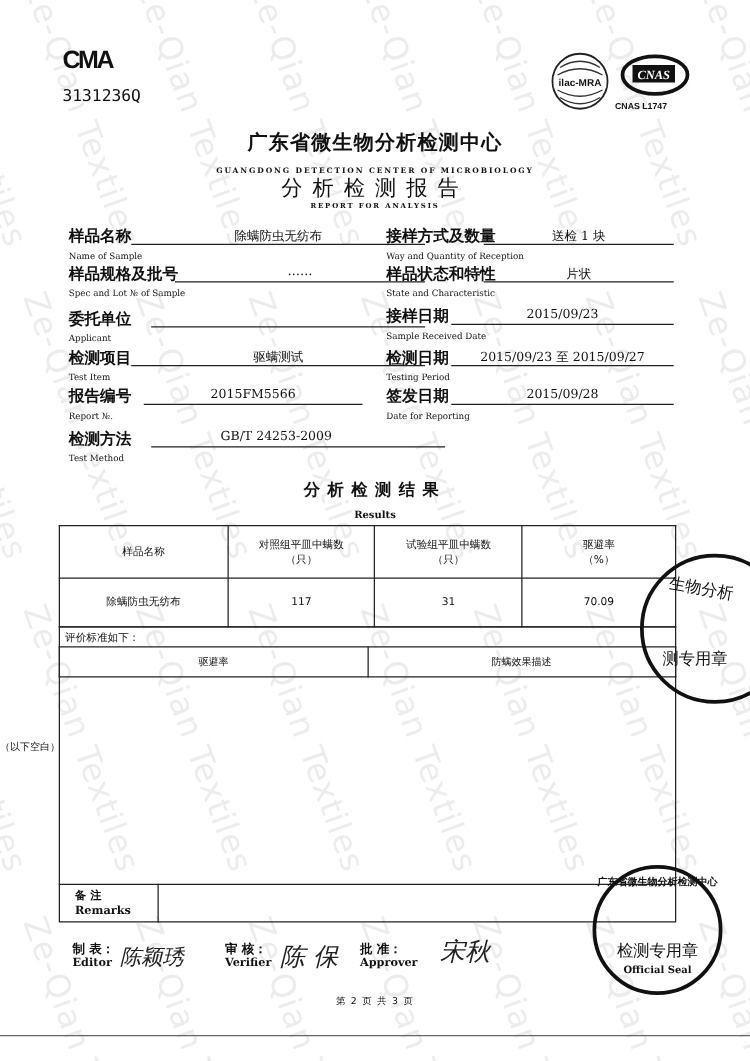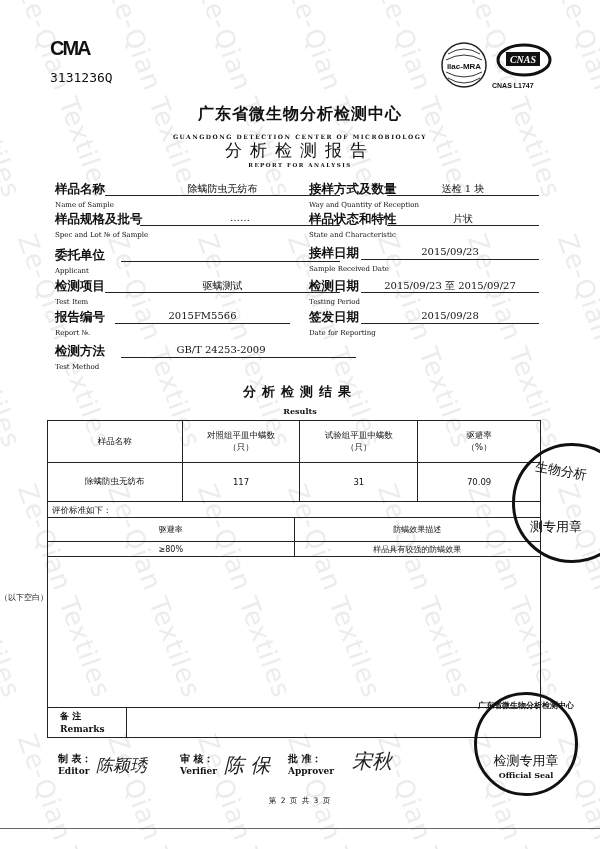--- a/index.html
+++ b/index.html
@@ -226,24 +226,20 @@
   </table>
 
 <div class="abs crit-box"></div>
 <div class="abs crit-title">评价标准如下：</div>
 <table class="tbl crit-table">
   <tbody>
       <tr>
     <td style="width:247px;">驱避率</td>
     <td style="width:247px;">防螨效果描述</td>
   </tr>
-  <tr>
-    <td>≥80%</td>
-    <td>样品具有较强的防螨效果</td>
-  </tr>
 </tbody>
   </table>
 <div class="abs blank-note">（以下空白）</div>
 
 <div class="abs remarks-row"></div>
 <div class="abs remarks-sep"></div>
 <div class="abs remarks-cn">备 注</div>
 <div class="abs remarks-en">Remarks</div>
 
 <div class="abs" style="left:58px; top:752px;">

